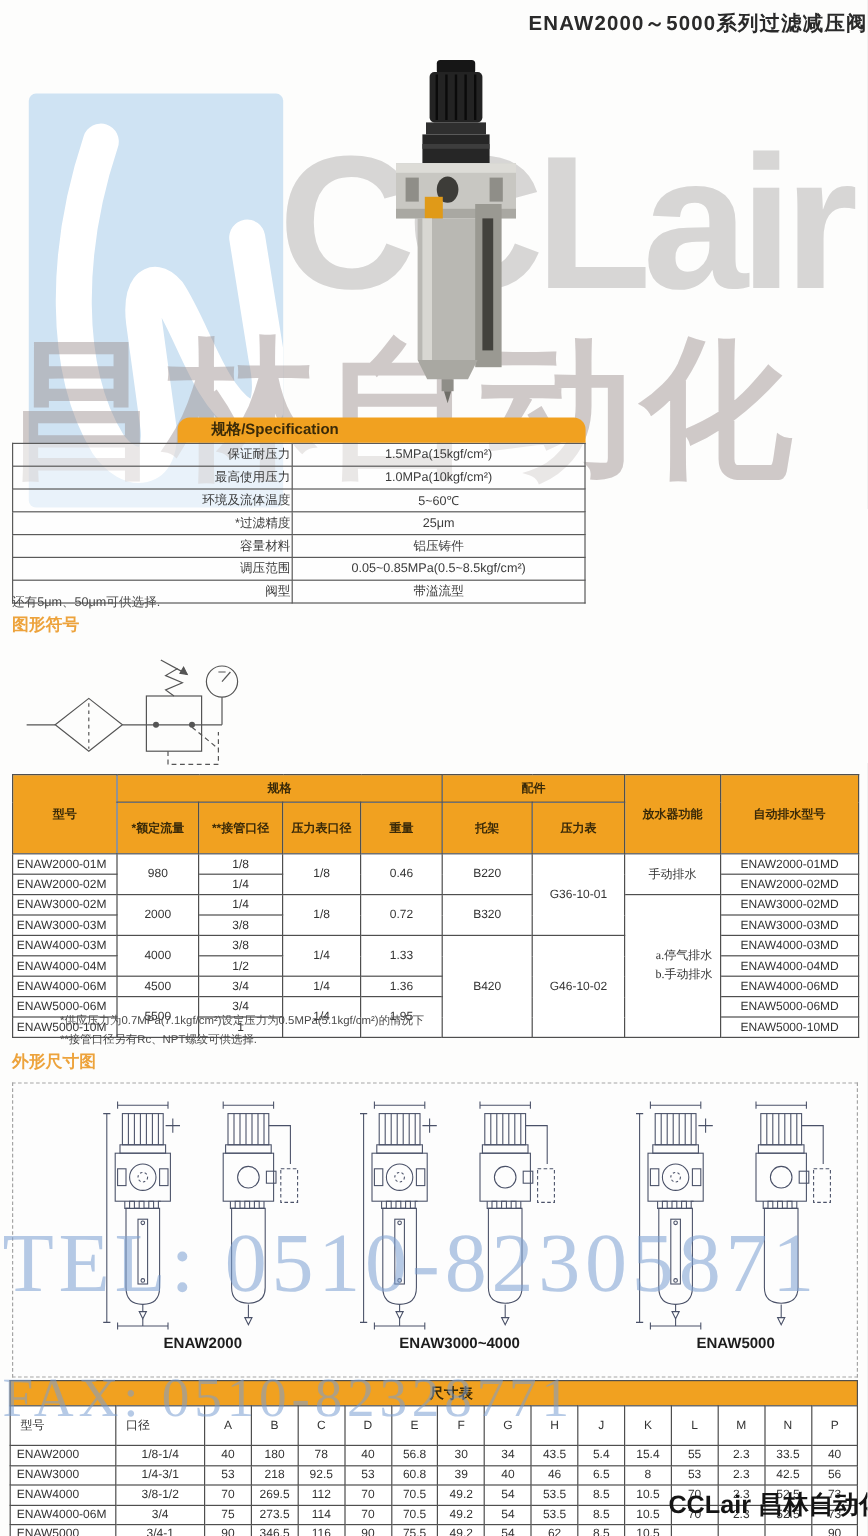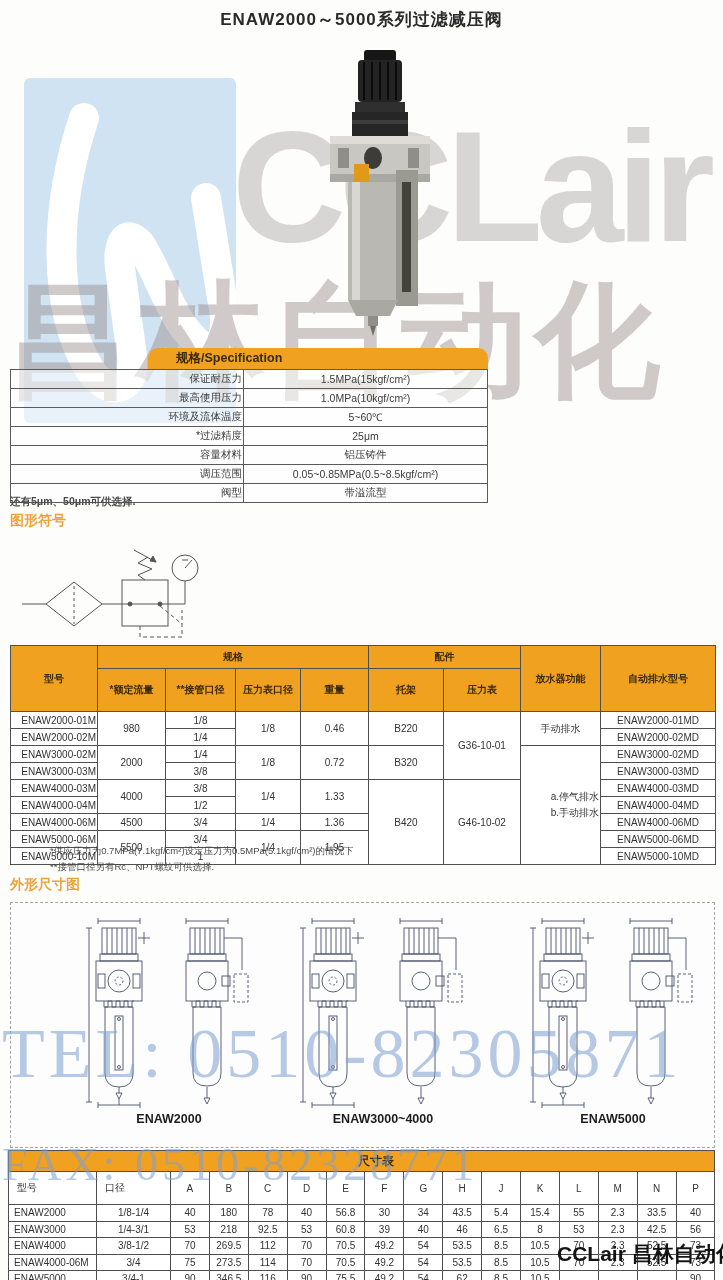--- a/index.html
+++ b/index.html
@@ -8,47 +8,47 @@
   .abs{position:absolute;}
   
   .wm{pointer-events:none;}
   .wm-logo{left:24px;top:78px;width:212px;height:345px;background:#cfe3f3;border-radius:6px;z-index:0;overflow:hidden;}
   .wm-cclair{left:232px;top:96px;font-size:158px;font-weight:bold;color:#d7d6d5;letter-spacing:-7px;z-index:0;white-space:nowrap;}
   .wm-cn-top{left:6px;top:258px;font-size:126px;font-weight:bold;color:rgba(150,138,138,0.45);letter-spacing:6px;z-index:0;white-space:nowrap;}
   .wm-tel{left:2px;top:1014px;font-family:"Liberation Serif",serif;font-size:70px;color:rgba(122,158,209,0.55);letter-spacing:4px;z-index:6;white-space:nowrap;}
   .wm-fax{left:2px;top:1138px;font-family:"Liberation Serif",serif;font-size:46px;color:rgba(122,158,209,0.55);letter-spacing:4px;z-index:6;white-space:nowrap;}
   .wm-footer{left:557px;top:1240px;font-size:21px;font-weight:700;color:#141414;z-index:7;white-space:nowrap;}
   
-  .title{left:0;top:8px;width:723px;text-align:center;font-size:17px;font-weight:bold;color:#2a2a2a;z-index:2;letter-spacing:1px;}
+  .title{left:0;top:8px;width:723px;text-align:right;font-size:17px;font-weight:bold;color:#2a2a2a;z-index:2;letter-spacing:1px;}
   
   .photo{left:318px;top:46px;z-index:2;}
   
   .spec-head{left:148px;top:348px;width:340px;height:21px;background:#f1a120;border-radius:10px 10px 0 0;
              z-index:3;font-size:12.5px;font-weight:bold;color:#3a2a08;line-height:21px;padding-left:28px;box-sizing:border-box;}
   table{border-collapse:collapse;}
   .spec-table{left:10px;top:369px;width:478px;z-index:2;background:transparent;}
   .spec-table td{border:1px solid #5a5a5a;font-size:10.5px;height:16px;background:rgba(255,255,255,0.55);}
   .spec-table td.lab{width:227px;padding-left:4px;color:#3c3c3c;text-align:right;}
   .spec-table td.val{text-align:center;color:#3c3c3c;}
-  .spec-note{left:10px;top:495px;font-size:10.5px;color:#4a4a4a;z-index:2;font-weight:bold;}
+  .spec-note{left:10px;top:495px;font-size:10.5px;color:#4a4a4a;z-index:2;}
   
   .sec-title{font-size:14px;font-weight:bold;color:#eda33c;z-index:2;}
   .sec-symbol{left:10px;top:512px;}
   .sec-dim{left:10px;top:876px;}
   
   .symbol{left:22px;top:536px;z-index:2;}
   
   .model-table{left:10px;top:645px;width:705px;z-index:2;table-layout:fixed;}
   .model-table th,.model-table td{border:1px solid #4f4f4f;font-size:10px;font-weight:normal;text-align:center;overflow:hidden;}
   .model-table th{background:#f1a120;color:#3a2a08;font-weight:600;}
   .model-table td{background:#fff;color:#333;height:14px;}
   .model-table .hrow1 th{height:20px;}
   .model-table .hrow2 th{height:40px;}
-  .model-table td.mdl{text-align:right;padding-left:3px;}
-  .model-table td.drain-ab{text-align:right;padding-left:20px;line-height:1.6;}
+  .model-table td.mdl{text-align:left;padding-left:3px;}
+  .model-table td.drain-ab{text-align:center;padding-left:20px;line-height:1.6;font-family:Liberation Serif, serif;}
   .notes{left:10px;top:843px;font-size:9.5px;color:#4a4a4a;z-index:2;line-height:1.7;padding-left:40px;}
   
   .dim-box{left:10px;top:902px;width:703px;height:244px;border:1px dashed #a5a5a5;z-index:1;background:rgba(255,255,255,0.3);}
   .dimsvg{z-index:2;}
   .dim-label{top:1112px;text-align:center;font-size:12.5px;font-weight:bold;color:#1d1d1d;z-index:2;}
   
   .dimtbl-wrap{left:8px;top:1150px;width:707px;z-index:2;}
   .dimtbl-title{background:#f1a120;height:20px;line-height:20px;text-align:center;font-size:12px;font-weight:bold;color:#3a2a08;border:1px solid #4f4f4f;border-bottom:none;padding-left:29px;}
   .dim-table{width:707px;table-layout:fixed;}
   .dim-table th,.dim-table td{border:1px solid #4f4f4f;font-size:10px;text-align:center;background:#fff;color:#333;overflow:hidden;}

